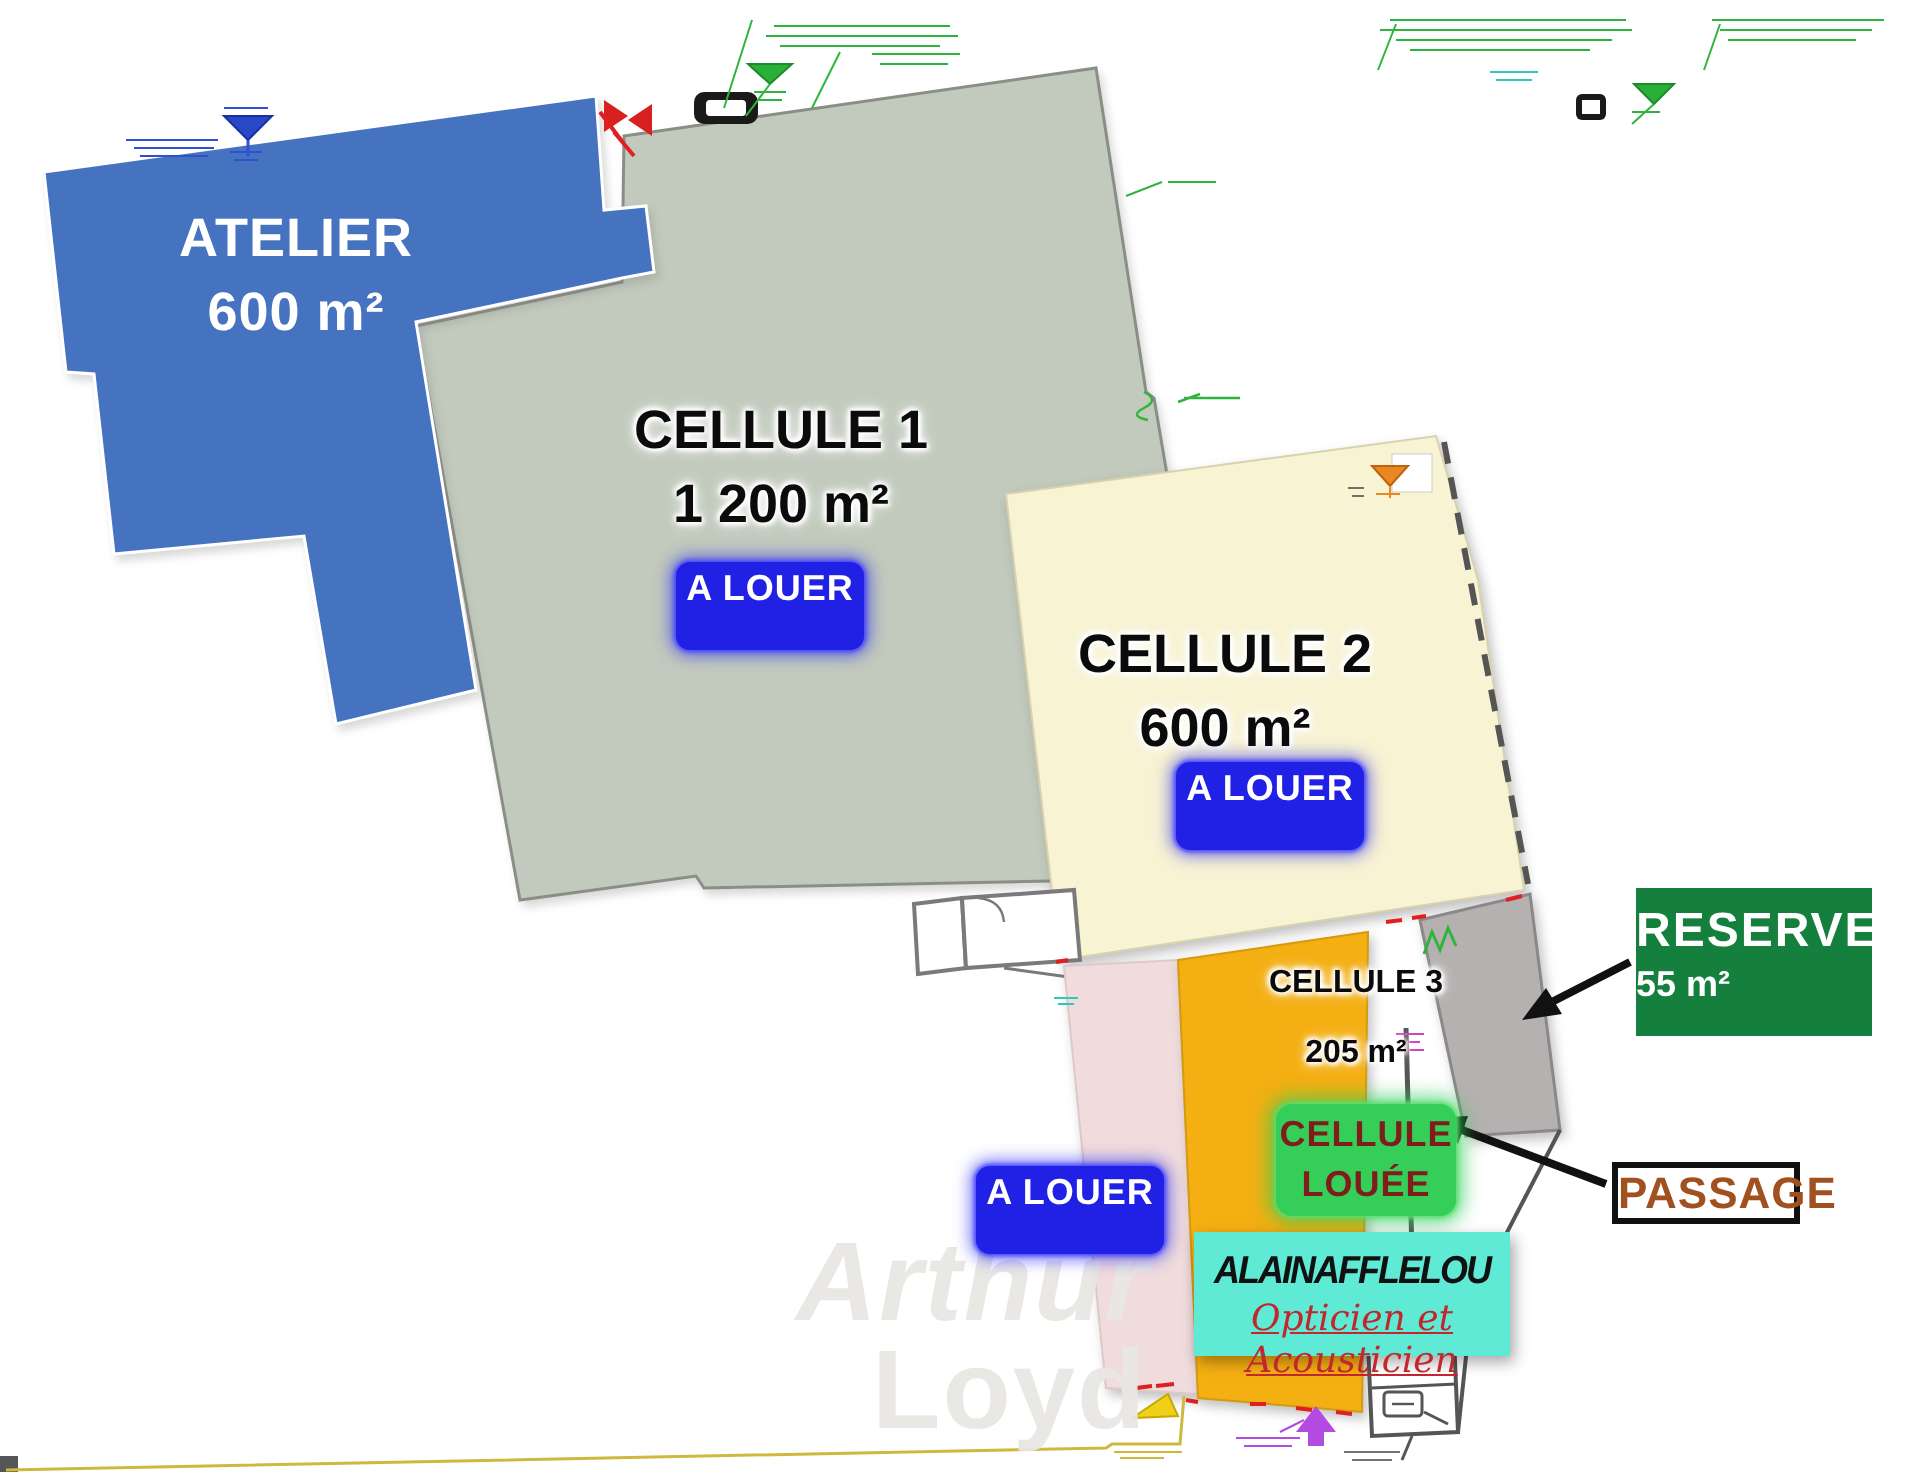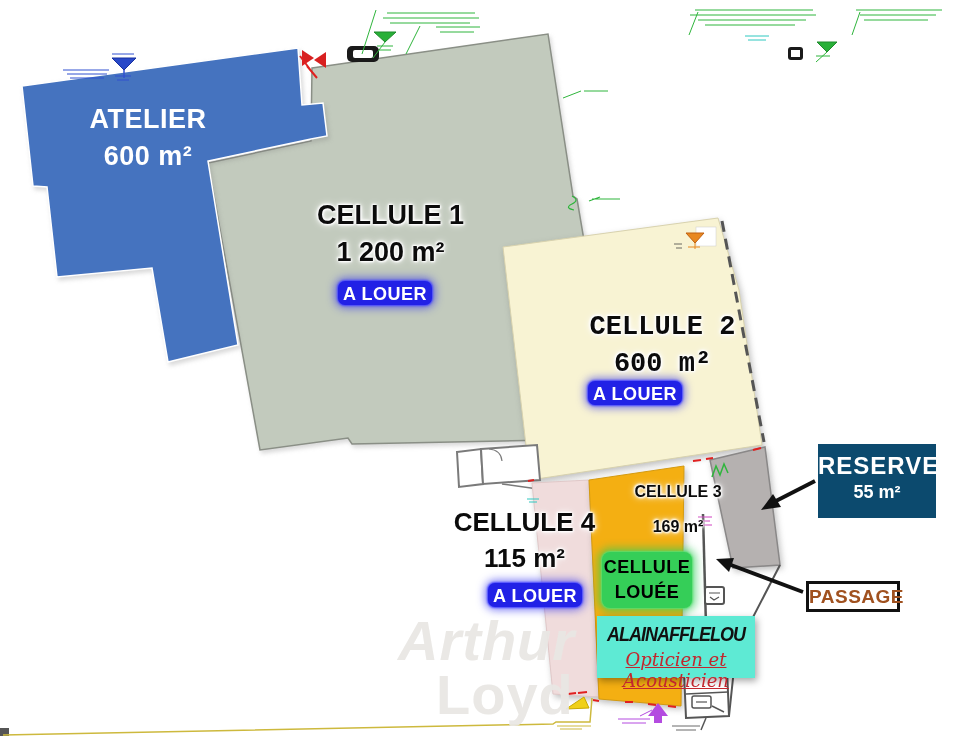--- a/index.html
+++ b/index.html
@@ -17,34 +17,34 @@
   .ann-yellow{stroke:#CDB93D;fill:none;}
   .ann-red{stroke:#E02020;fill:none;}
   .ann-dark{stroke:#444;fill:none;}
 
   .zone-label{position:absolute;text-align:center;font-weight:700;pointer-events:none;}
   .zone-label .zl-line{white-space:nowrap;}
   .dark-label{color:#0b0b0b;font-size:27px;line-height:37px;
       text-shadow:0 0 3px #fff,0 0 5px #fff,0 0 8px #fff,1px 1px 2px #fff,-1px -1px 2px #fff;}
   .white-label{color:#fff;font-size:27px;line-height:37px;letter-spacing:.5px;}
 
-  .badge-louer{position:absolute;width:94px;height:24px;background:#2121E6;border-radius:7px;
+  .badge-louer{position:absolute;width:94px;height:44px;background:#2121E6;border-radius:7px;
       color:#fff;font-weight:700;font-size:18px;line-height:26px;text-align:center;letter-spacing:.5px;
       box-shadow:0 0 2px 1px #4646ff,0 0 8px 3px rgba(40,40,240,.6);}
   .badge-louee{position:absolute;width:90px;background:#35CE58;border-radius:8px;padding:3px 0;
-      color:#000000;font-weight:700;font-size:18px;line-height:25px;text-align:center;letter-spacing:.5px;
-      box-shadow:0 0 2px 1px #57e070,0 0 9px 4px rgba(45,205,85,.65);}
-
-  .reserve-box{position:absolute;left:818px;top:444px;width:118px;height:74px;background:#0c4a6e;
-      color:#fff;font-weight:700;text-align:center;}
+      color:#7f1d1d;font-weight:700;font-size:18px;line-height:25px;text-align:center;letter-spacing:.5px;
+      box-shadow:0 0 2px 1px #57e070,0 0 9px 4px rgba(45,205,85,.65);margin-left:36px;}
+
+  .reserve-box{position:absolute;left:818px;top:444px;width:118px;height:74px;background:#15803d;
+      color:#fff;font-weight:700;text-align:left;}
   .reserve-box .rb-line1{font-size:24px;margin-top:8px;letter-spacing:1px;}
   .reserve-box .rb-line2{font-size:18px;margin-top:2px;}
 
   .passage-box{position:absolute;left:806px;top:581px;width:88px;height:25px;background:#fff;
-      border:3px solid #111;color:#A0511F;font-weight:700;font-size:19px;line-height:25px;
+      border:3px solid #111;color:#A0511F;font-weight:700;font-size:22px;line-height:25px;
       text-align:center;letter-spacing:.5px;}
 
   .afflelou-card{position:absolute;left:597px;top:616px;width:158px;height:62px;background:#5eead4;
       box-shadow:2px 3px 7px rgba(0,0,0,.35);text-align:center;}
   .afflelou-brand{font-weight:700;font-style:italic;font-size:18px;letter-spacing:-1px;color:#111;
       margin-top:9px;transform:scaleY(1.08);}
   .afflelou-tagline{font-family:"DejaVu Serif",serif;font-style:italic;font-size:18px;color:#C2272E;
       margin-top:3px;text-decoration:underline;}
 
   .watermark{position:absolute;font-weight:700;font-size:56px;color:#E9E7E4;opacity:.95;
@@ -182,39 +182,35 @@
     <div class="zl-line">ATELIER</div>
     <div class="zl-line">600 m²</div>
   </div>
 
   <div class="zone-label dark-label" style="left:298px;top:197px;width:185px;">
     <div class="zl-line">CELLULE 1</div>
     <div class="zl-line">1 200 m²</div>
   </div>
   <div class="badge-louer" style="left:338px;top:281px;">A LOUER</div>
 
-  <div class="zone-label dark-label" style="left:570px;top:309px;width:185px;font-family:Liberation Mono, monospace;">
+  <div class="zone-label dark-label" style="left:520px;top:309px;width:185px;">
     <div class="zl-line">CELLULE 2</div>
     <div class="zl-line">600 m²</div>
   </div>
   <div class="badge-louer" style="left:588px;top:381px;">A LOUER</div>
 
   <div class="zone-label dark-label" style="left:592px;top:474px;width:172px;font-size:16px;line-height:35px;">
     <div class="zl-line">CELLULE 3</div>
-    <div class="zl-line">169 m²</div>
+    <div class="zl-line">205 m²</div>
   </div>
   <div class="badge-louee" style="left:602px;top:552px;">
     <div>CELLULE</div>
     <div>LOUÉE</div>
   </div>
 
-  <div class="zone-label dark-label" style="left:437px;top:504px;width:175px;font-size:26px;line-height:36px;">
-    <div class="zl-line">CELLULE 4</div>
-    <div class="zl-line">115 m²</div>
-  </div>
   <div class="badge-louer" style="left:488px;top:583px;">A LOUER</div>
 
   <div class="reserve-box">
     <div class="rb-line1">RESERVE</div>
     <div class="rb-line2">55 m²</div>
   </div>
 
   <div class="passage-box">PASSAGE</div>
 
   <div class="afflelou-card">

